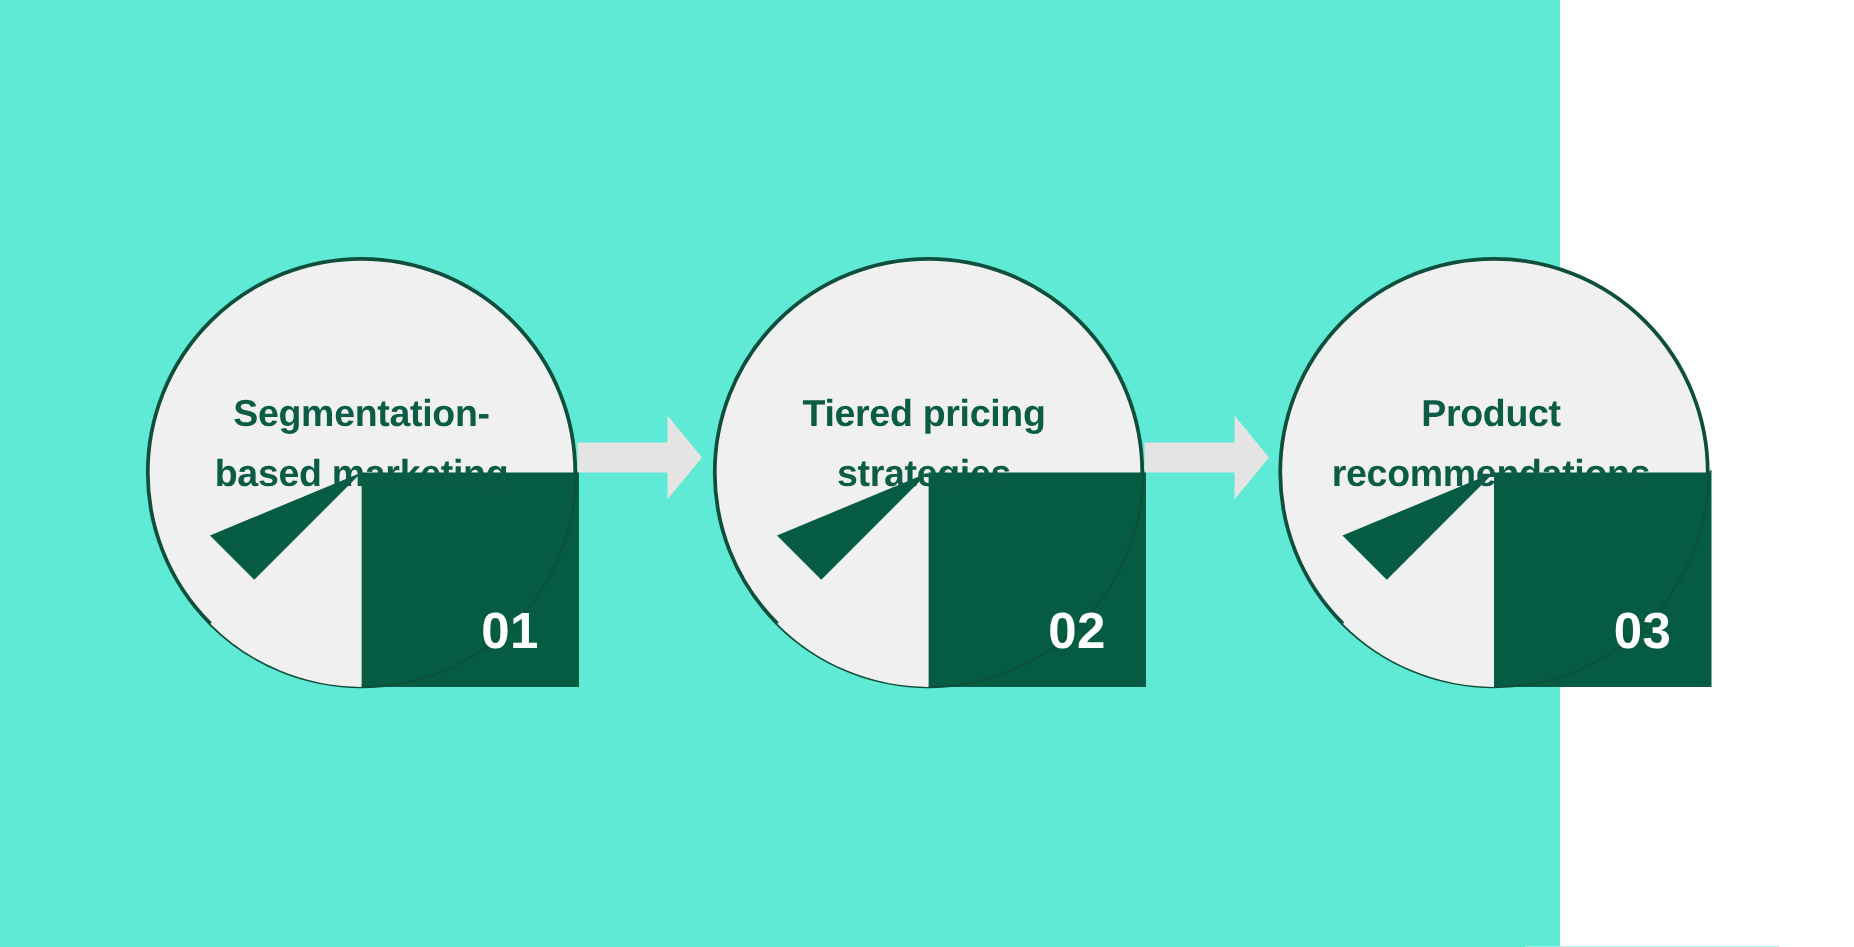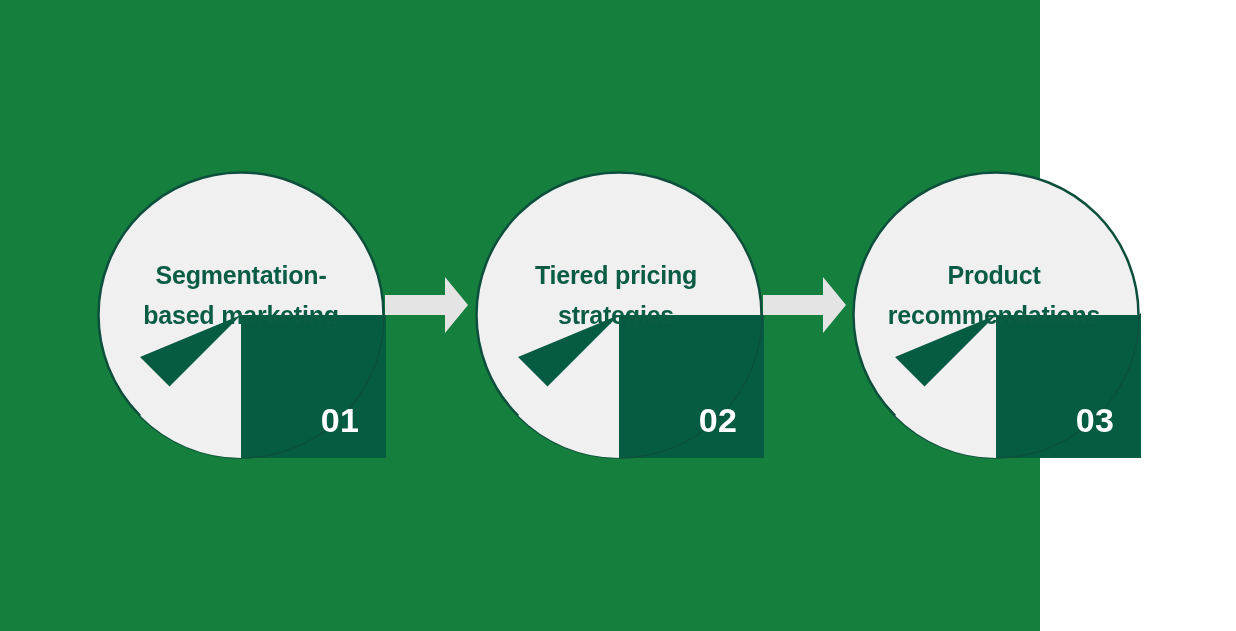--- a/index.html
+++ b/index.html
@@ -11,21 +11,21 @@
   body {
     width: 1236px;
     height: 631px;
     overflow: hidden;
     font-family: "Liberation Sans", sans-serif;
   }
   #infographic {
     position: relative;
     width: 1040px;
     height: 631px;
-    background: #15803d;
+    background: #5eead4;
   }
   #flow-svg {
     position: absolute;
     left: 0;
     top: 0;
     width: 1236px;
     height: 631px;
     display: block;
   }
   .step-title {

